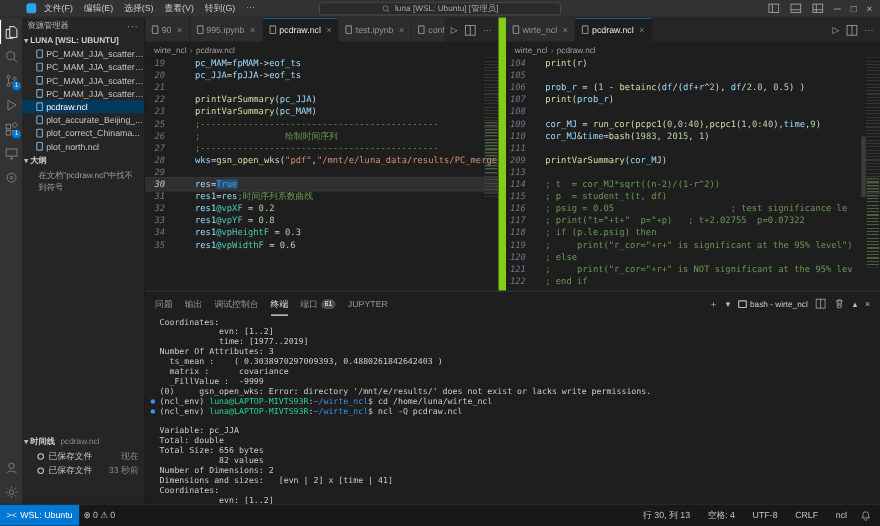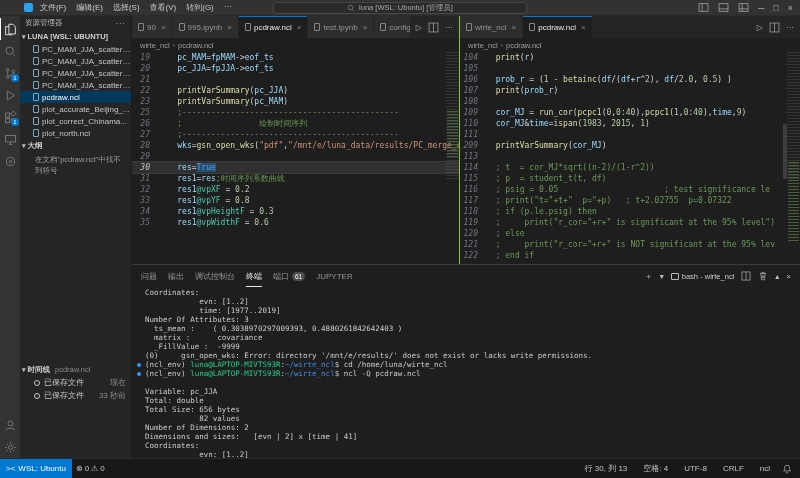--- a/index.html
+++ b/index.html
@@ -5,21 +5,21 @@
   * { margin:0; padding:0; box-sizing:border-box; }
   html,body { width:800px; height:478px; overflow:hidden; }
   body { background:#1e1e1e; color:#cccccc; font-family:"Liberation Sans", sans-serif; font-size:8px; }
   svg { display:block; }
 
   
   .titlebar { position:relative; height:16px; background:#323233; display:flex; align-items:center; padding-left:24px; border-bottom:1px solid #2b2b2b; }
   .logo { width:9px; height:9px; border-radius:2px; background:#2aa3ef; flex:none; margin-right:7px; }
   .menus { display:flex; gap:10px; color:#cccccc; font-size:8px; }
   .menu-item { cursor:default; }
-  .command-center { position:absolute; left:50%; top:2px; transform:translateX(-50%); width:254px; height:12px; background:#2a2a2b; border:1px solid #464647; border-radius:3px; display:flex; align-items:center; justify-content:center; gap:4px; color:#a8a8a8; font-size:7.5px; }
+  .command-center { position:absolute; left:50%; top:2px; transform:translateX(-50%); width:220px; height:12px; background:#2a2a2b; border:1px solid #464647; border-radius:3px; display:flex; align-items:center; justify-content:center; gap:4px; color:#a8a8a8; font-size:7.5px; }
   .tb-right { margin-left:auto; display:flex; align-items:center; gap:9px; padding-right:7px; color:#b5b5b5; }
   .tb-right .wbtn { font-size:9px; }
 
   
   .main { display:flex; height:442px; }
 
   
   .activitybar { width:20px; background:#333333; display:flex; flex-direction:column; align-items:center; padding-top:2px; flex:none; }
   .ab-top { display:flex; flex-direction:column; }
   .ab-bottom { margin-top:auto; display:flex; flex-direction:column; }
@@ -35,30 +35,30 @@
   .sb-header { height:13px; display:flex; align-items:center; gap:2px; padding-left:2px; font-size:7.5px; font-weight:bold; color:#cfcfcf; flex:none; white-space:nowrap; overflow:hidden; }
   .chev { color:#bbbbbb; font-size:7px; }
   .file-list { flex:none; }
   .frow { display:flex; align-items:center; gap:3px; height:12px; padding-left:13px; color:#c5c5c5; white-space:nowrap; overflow:hidden; }
   .frow.sel { background:#04395e; color:#ffffff; }
   .ficon { width:6px; height:8px; border:1px solid #7da9c7; border-radius:1px; flex:none; }
   .fname { overflow:hidden; text-overflow:ellipsis; }
   .outline-empty { padding:3px 6px 3px 15px; color:#9d9d9d; font-size:7.5px; line-height:1.45; flex:none; }
   .sb-spacer { flex:1; }
   .tl-file { color:#8a8a8a; font-weight:normal; margin-left:3px; }
-  .timeline-list { flex:none; padding-bottom:56px; }
+  .timeline-list { flex:none; padding-bottom:24px; }
   .tlrow { display:flex; align-items:center; gap:4px; height:13px; padding:0 5px 0 14px; color:#c5c5c5; }
   .tl-ic { width:6px; height:6px; border:1px solid #c5c5c5; border-radius:50%; flex:none; }
   .tl-time { margin-left:auto; color:#8a8a8a; }
 
   
   .editor-col { flex:1; display:flex; flex-direction:column; min-width:0; }
   .groups { height:248px; display:flex; min-width:0; }
   .group { display:flex; flex-direction:column; min-width:0; position:relative; }
-  .group.left { width:328px; flex:none; border-right:1px solid #84cc16; }
+  .group.left { width:328px; flex:none; border-right:7px solid #84cc16; }
   .group.right { flex:1; }
 
   .tabbar { height:22px; background:#252526; display:flex; align-items:stretch; flex:none; }
   .tabs { display:flex; min-width:0; overflow:hidden; }
   .tab { display:flex; align-items:center; gap:3px; padding:0 6px; background:#2d2d2d; border-right:1px solid #252526; color:#969696; font-size:8px; white-space:nowrap; }
   .tab.active { background:#1e1e1e; color:#e8e8e8; box-shadow:inset 0 1px 0 #0078d4; }
   .ticon { width:6px; height:8px; border:1px solid #888; border-radius:1px; flex:none; }
   .tclose { color:#8a8a8a; font-size:8px; margin-left:2px; }
   .group-actions { margin-left:auto; display:flex; align-items:center; gap:6px; padding:0 6px; color:#b0b0b0; flex:none; }
   .ga-ic svg { width:11px; height:11px; stroke:currentColor; fill:none; stroke-width:1; }
@@ -393,21 +393,21 @@
           <div class="vscroll"></div>
           <div class="minimap">
               <div class="mm-green" style="top:52%;height:38%;"></div>
             </div>
         <div class="cline"><span class="lnum">104</span><span class="lbody"><span>  </span><span class="f">print</span><span>(</span><span class="v">r</span><span>)</span></span></div>
             <div class="cline"><span class="lnum">105</span><span class="lbody"></span></div>
             <div class="cline"><span class="lnum">106</span><span class="lbody"><span class="v">  prob_r</span><span> = (</span><span class="n">1</span><span> - </span><span class="f">betainc</span><span>(</span><span class="v">df</span><span>/(</span><span class="v">df</span><span>+</span><span class="v">r</span><span>^</span><span class="n">2</span><span>), </span><span class="v">df</span><span>/</span><span class="n">2.0</span><span>, </span><span class="n">0.5</span><span>) )</span></span></div>
             <div class="cline"><span class="lnum">107</span><span class="lbody"><span>  </span><span class="f">print</span><span>(</span><span class="v">prob_r</span><span>)</span></span></div>
             <div class="cline"><span class="lnum">108</span><span class="lbody"></span></div>
             <div class="cline"><span class="lnum">109</span><span class="lbody"><span class="v">  cor_MJ</span><span> = </span><span class="f">run_cor</span><span>(</span><span class="f">pcpc1</span><span>(</span><span class="n">0</span><span>,</span><span class="n">0</span><span>:</span><span class="n">40</span><span>),</span><span class="f">pcpc1</span><span>(</span><span class="n">1</span><span>,</span><span class="n">0</span><span>:</span><span class="n">40</span><span>),</span><span class="v">time</span><span>,</span><span class="n">9</span><span>)</span></span></div>
-            <div class="cline"><span class="lnum">110</span><span class="lbody"><span class="v">  cor_MJ</span><span>&amp;</span><span class="v">time</span><span>=</span><span class="f">ispan</span><span>(</span><span class="n">1983</span><span>, </span><span class="n">2015</span><span>, </span><span class="n">1</span><span>)</span></span></div>
+            <div class="cline"><span class="lnum">110</span><span class="lbody"><span class="v">  cor_MJ</span><span>&amp;</span><span class="v">time</span><span>=</span><span class="f">bash</span><span>(</span><span class="n">1983</span><span>, </span><span class="n">2015</span><span>, </span><span class="n">1</span><span>)</span></span></div>
             <div class="cline"><span class="lnum">111</span><span class="lbody"></span></div>
             <div class="cline"><span class="lnum">209</span><span class="lbody"><span>  </span><span class="f">printVarSummary</span><span>(</span><span class="v">cor_MJ</span><span>)</span></span></div>
             <div class="cline"><span class="lnum">113</span><span class="lbody"></span></div>
             <div class="cline"><span class="lnum">114</span><span class="lbody"><span class="c">  ; t  = cor_MJ*sqrt((n-2)/(1-r^2))</span></span></div>
             <div class="cline"><span class="lnum">115</span><span class="lbody"><span class="c">  ; p  = student_t(t, df)</span></span></div>
             <div class="cline"><span class="lnum">116</span><span class="lbody"><span class="c">  ; psig = 0.05                      ; test significance le</span></span></div>
             <div class="cline"><span class="lnum">117</span><span class="lbody"><span class="c">  ; print("t="+t+"  p="+p)   ; t+2.02755  p=0.07322</span></span></div>
             <div class="cline"><span class="lnum">118</span><span class="lbody"><span class="c">  ; if (p.le.psig) then</span></span></div>
             <div class="cline"><span class="lnum">119</span><span class="lbody"><span class="c">  ;     print("r_cor="+r+" is significant at the 95% level")</span></span></div>
             <div class="cline"><span class="lnum">120</span><span class="lbody"><span class="c">  ; else</span></span></div>

